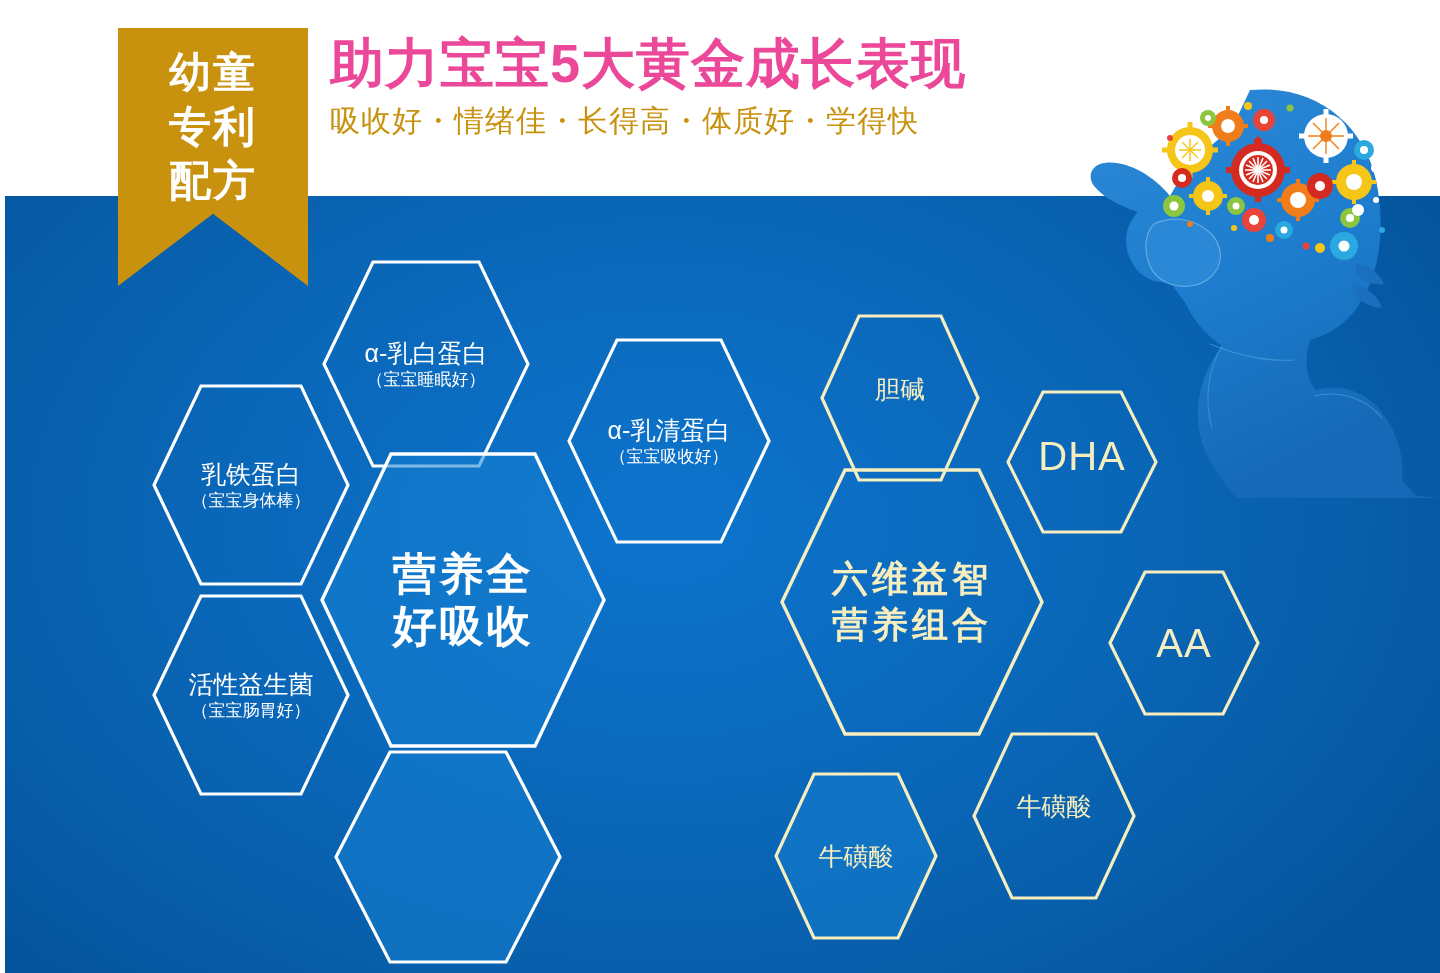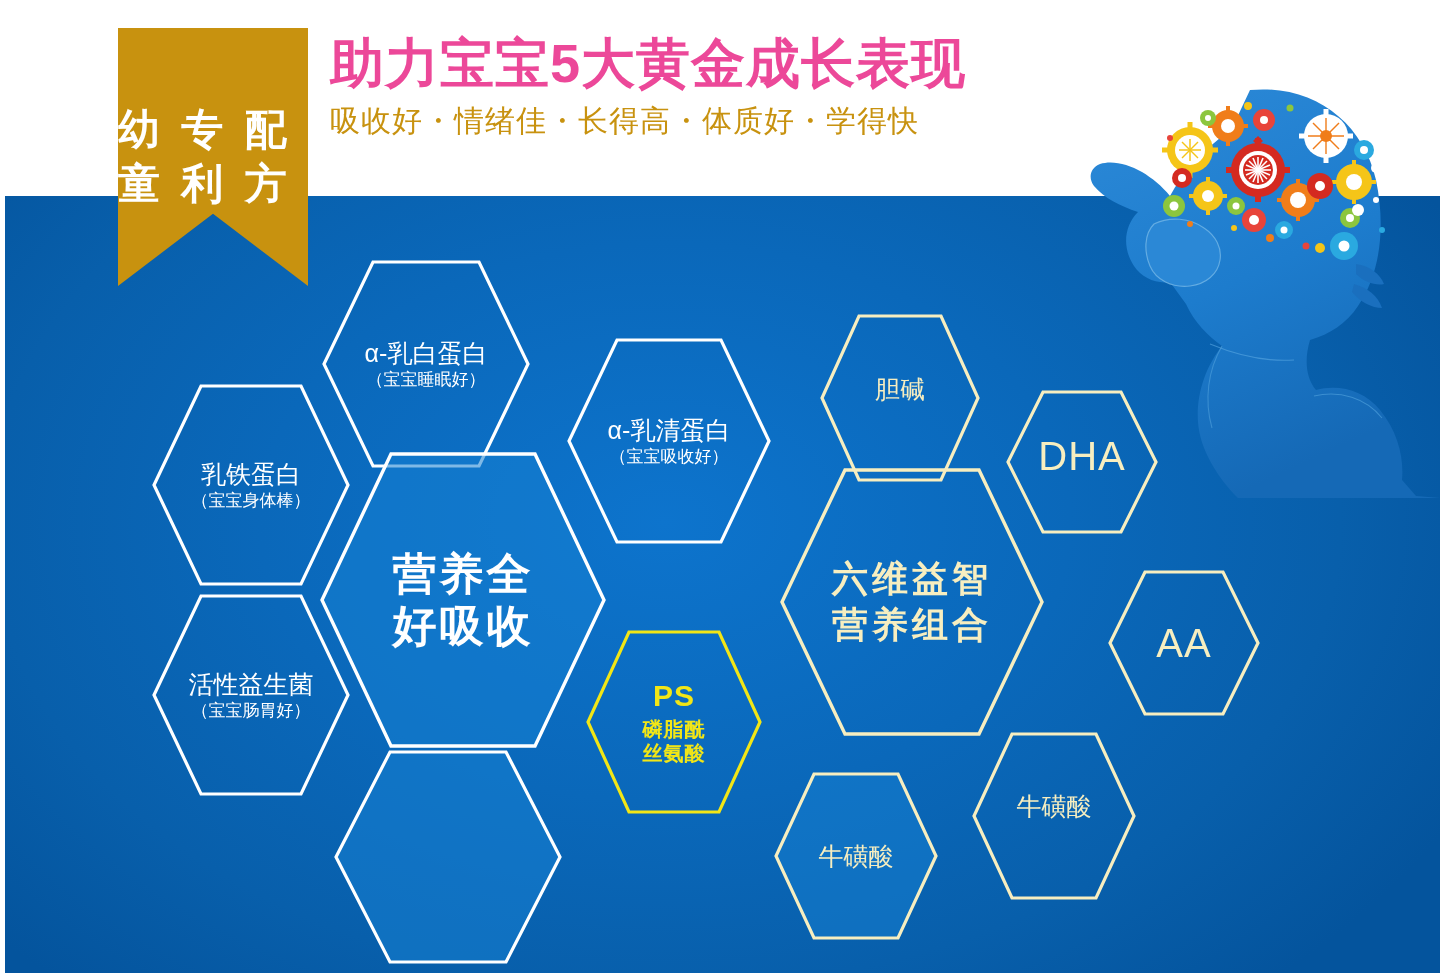--- a/index.html
+++ b/index.html
@@ -27,21 +27,22 @@
   #subheadline {
     color:#c8920f; font-size:30px; font-weight:normal; letter-spacing:1px;
     line-height:1.25; margin-top:10px; white-space:nowrap;font-family:Liberation Serif, serif;
   }
 
   
   #ribbon {
     position:absolute; left:118px; top:28px; width:190px; height:258px;
     background:#c8920f;
     clip-path:polygon(0% 0%, 100% 0%, 100% 100%, 50% 72%, 0% 100%);
-    display:flex; flex-direction:row; align-items:center;
+    display:flex; flex-direction:column; align-items:center;
+    padding-top:18px;
   }
   .ribbon-line {
     color:#ffffff; font-size:42px; font-weight:bold; line-height:1.28;
     letter-spacing:2px;
   }
 
   
   #baby { position:absolute; left:1058px; top:78px; width:382px; height:420px; }
 
   
@@ -335,30 +336,20 @@
   <div class="hex ink-white" style="left:565px; top:336px; width:208px; height:210px;">
     <svg viewBox="0 0 208 210" preserveAspectRatio="none" aria-hidden="true">
       <polygon points="52,4 156,4 204,105 156,206 52,206 4,105" fill="none" stroke="#ffffff" stroke-width="3.2"></polygon>
     </svg>
     <span class="txt">
       <span class="t1 s-main">α-乳清蛋白</span>
       <span class="t2 s-sub">（宝宝吸收好）</span>
     </span>
   </div>
 
-  <div class="hex ink-yellow" style="left:584px; top:628px; width:180px; height:188px;">
-    <svg viewBox="0 0 180 188" preserveAspectRatio="none" aria-hidden="true">
-      <polygon points="45,4 135,4 176,94 135,184 45,184 4,94" fill="none" stroke="#f2e616" stroke-width="3.2"></polygon>
-    </svg>
-    <span class="txt">
-      <span class="t1 s-ps1">PS</span>
-      <span class="t2 s-ps2">磷脂酰</span>
-      <span class="t2 s-ps2" style="margin-top:0;">丝氨酸</span>
-    </span>
-  </div>
 
   <div class="hex ink-cream" style="left:818px; top:312px; width:164px; height:172px;justify-content:center;">
     <svg viewBox="0 0 164 172" preserveAspectRatio="none" aria-hidden="true">
       <polygon points="41,4 123,4 160,86 123,168 41,168 4,86" fill="none" stroke="#f7eec0" stroke-width="3.2"></polygon>
     </svg>
     <span class="txt" style="margin-top:-18px;">
       <span class="t1 s-chol">胆碱</span>
     </span>
   </div>
 

